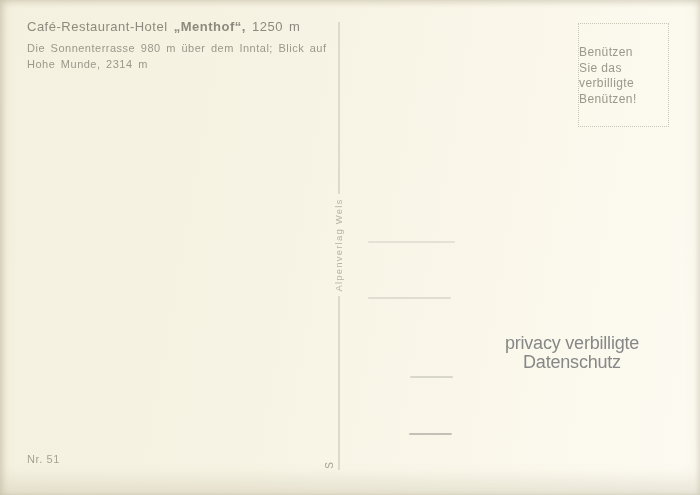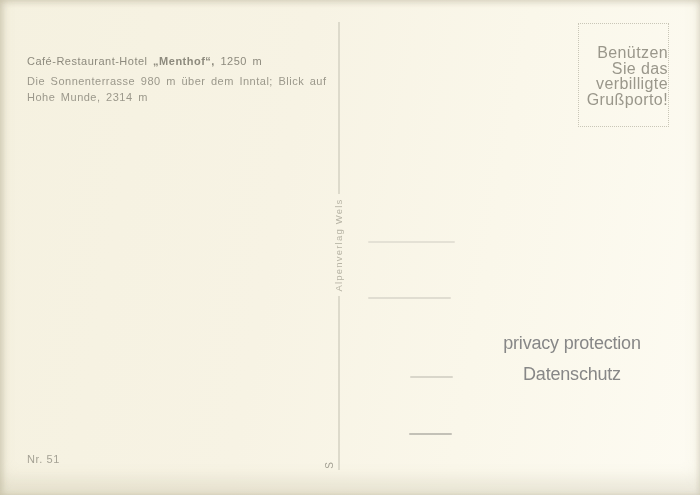--- a/index.html
+++ b/index.html
@@ -24,47 +24,46 @@
   
   .info-block {
     position: absolute;
     left: 27px;
     top: 19px;
     color: #98958a;
     letter-spacing: 0.5px;
     word-spacing: 2px;
   }
   .info-title {
-    font-size: 11px;
+    font-size: 13px;
     color: #8d8a7d;
     margin-bottom: 6px;
     white-space: nowrap;
-    margin-top: 36px;
   }
   .info-title .bold { font-weight: bold; }
   .info-line {
     font-size: 11px;
     line-height: 16px;
     white-space: nowrap;
     color: #9b988b;
   }
 
   
   .stamp-box {
     position: absolute;
     left: 578px;
     top: 23px;
     width: 91px;
     height: 104px;
     border: 1px dotted #c9c6b7;
     box-sizing: border-box;
-    text-align: right;
+    text-align: left;
     padding-top: 21px;
     color: #9a978b;
-    font-size: 16px;
+    font-size: 12px;
     line-height: 15.5px;
     letter-spacing: 0.4px;
   }
 
   
   .divider-seg {
     position: absolute;
     left: 338px;
     width: 1.5px;
     background: #dddacb;
@@ -107,21 +106,21 @@
     position: absolute;
     left: 492px;
     top: 336px;
     width: 160px;
     text-align: center;
     color: #878787;
     font-size: 18px;
     letter-spacing: -0.2px;
     line-height: 15px;
   }
-  .watermark .wm2 { margin-top: 16px; }
+  .watermark .wm2 { margin-top: 4px; }
 
   
   .card-number {
     position: absolute;
     left: 27px;
     top: 453px;
     font-size: 11px;
     letter-spacing: 0.6px;
     color: #a5a295;
   }
@@ -136,34 +135,34 @@
       <span>Café-Restaurant-Hotel </span><span class="bold">„Menthof“,</span><span> 1250 m</span>
     </div>
     <div class="info-line">Die Sonnenterrasse 980 m über dem Inntal; Blick auf</div>
     <div class="info-line">Hohe Munde, 2314 m</div>
   </div>
 
   <div class="stamp-box">
     <div>Benützen</div>
     <div>Sie das</div>
     <div>verbilligte</div>
-    <div>Grußporto!</div>
+    <div>Benützen!</div>
   </div>
 
   <div class="divider-seg divider-top"></div>
   <div class="divider-seg divider-bottom"></div>
 
   <div class="publisher">Alpenverlag Wels</div>
   <div class="publisher-mark">S</div>
 
   <div class="address-line al-1"></div>
   <div class="address-line al-2"></div>
   <div class="address-line al-3"></div>
   <div class="address-line al-4"></div>
 
   <div class="watermark">
-    <div>privacy protection</div>
+    <div>privacy verbilligte</div>
     <div class="wm2">Datenschutz</div>
   </div>
 
   <div class="card-number">Nr. 51</div>
 
 </div>
 
 </body></html>

